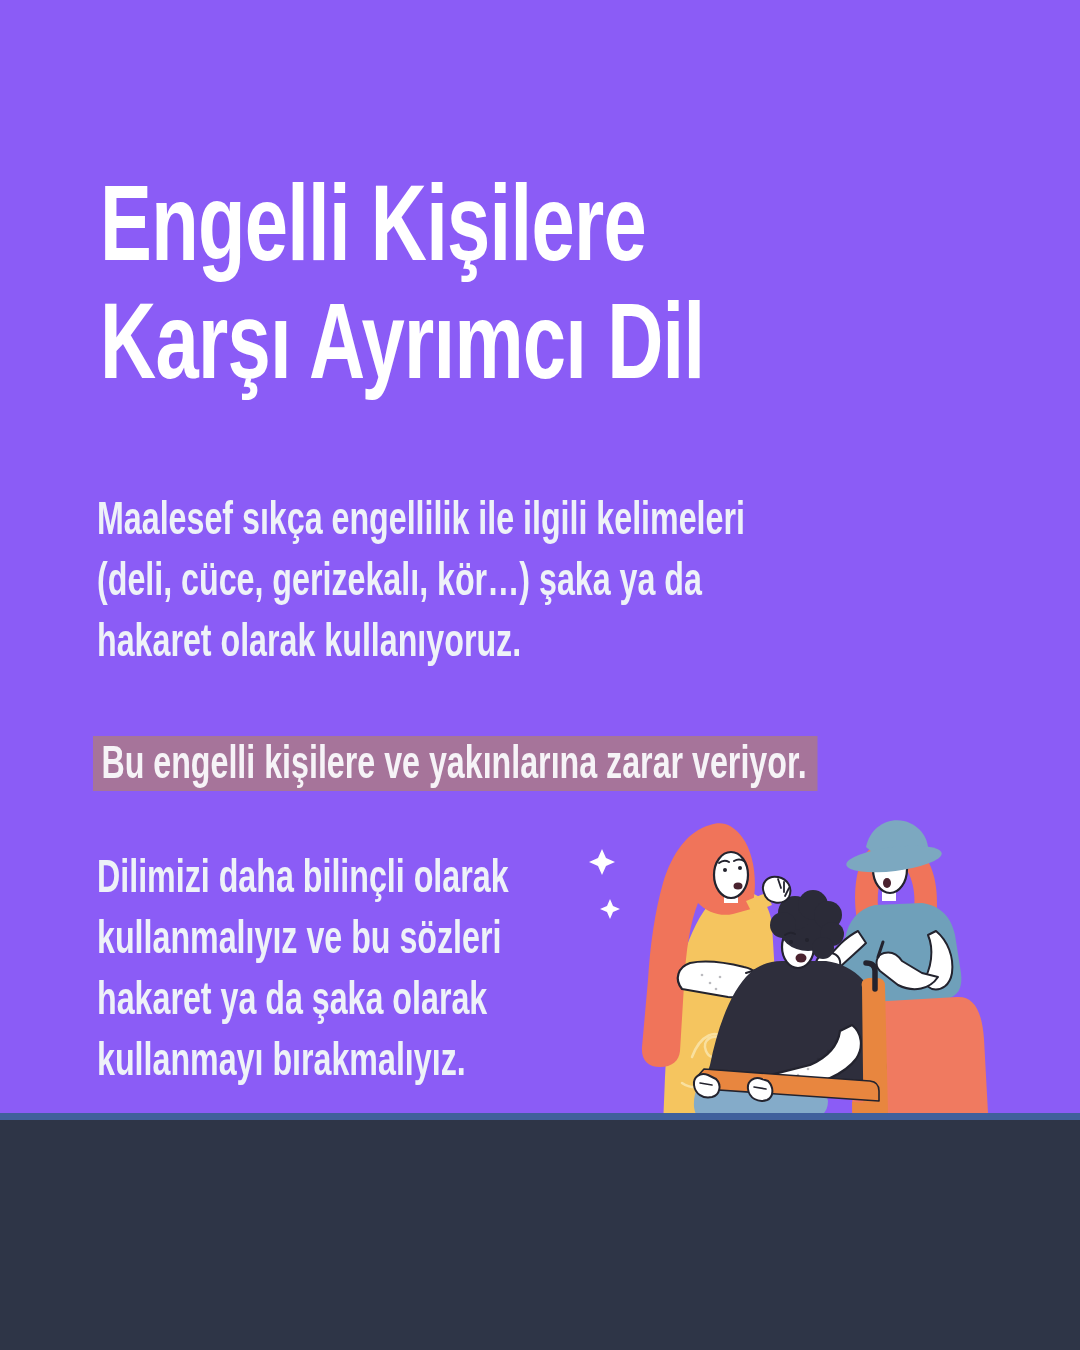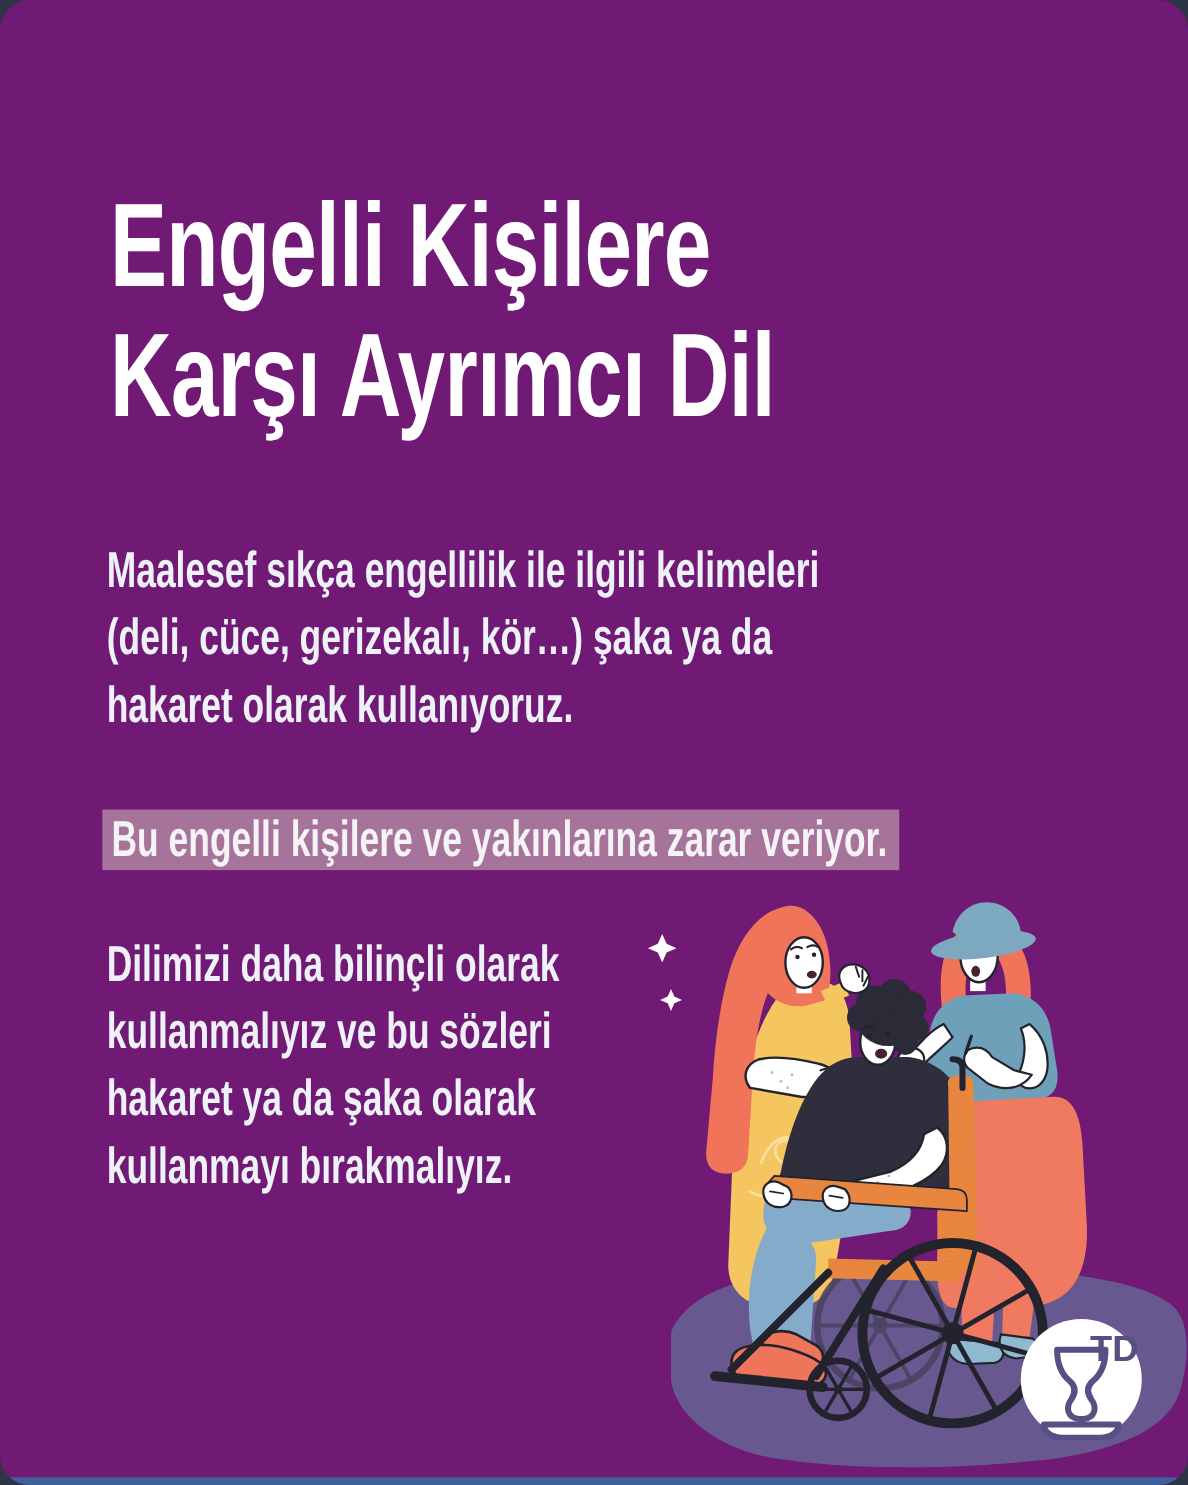--- a/index.html
+++ b/index.html
@@ -1,20 +1,19 @@
 <!DOCTYPE html>
 <html><head>
 <meta charset="utf-8">
 <style>
   html,body{margin:0;padding:0;background:#2e3547;}
   .page{
-    position:relative;width:1080px;height:1350px;overflow:hidden;
-    background:#701a75;
+    position:relative;width:1080px;height:1120px;overflow:hidden;
+    background:#8b5cf6;
     font-family:"Liberation Sans",sans-serif;
-    border-radius:27px;
   }
   .page *{box-sizing:border-box;}
   .txt{position:absolute;white-space:nowrap;transform-origin:0 0;}
   .title{
     left:100px;top:164px;
     font-size:108px;line-height:118px;font-weight:bold;
     color:#ffffff;letter-spacing:-1px;
     transform:scaleX(0.72);
   }
   .para{

